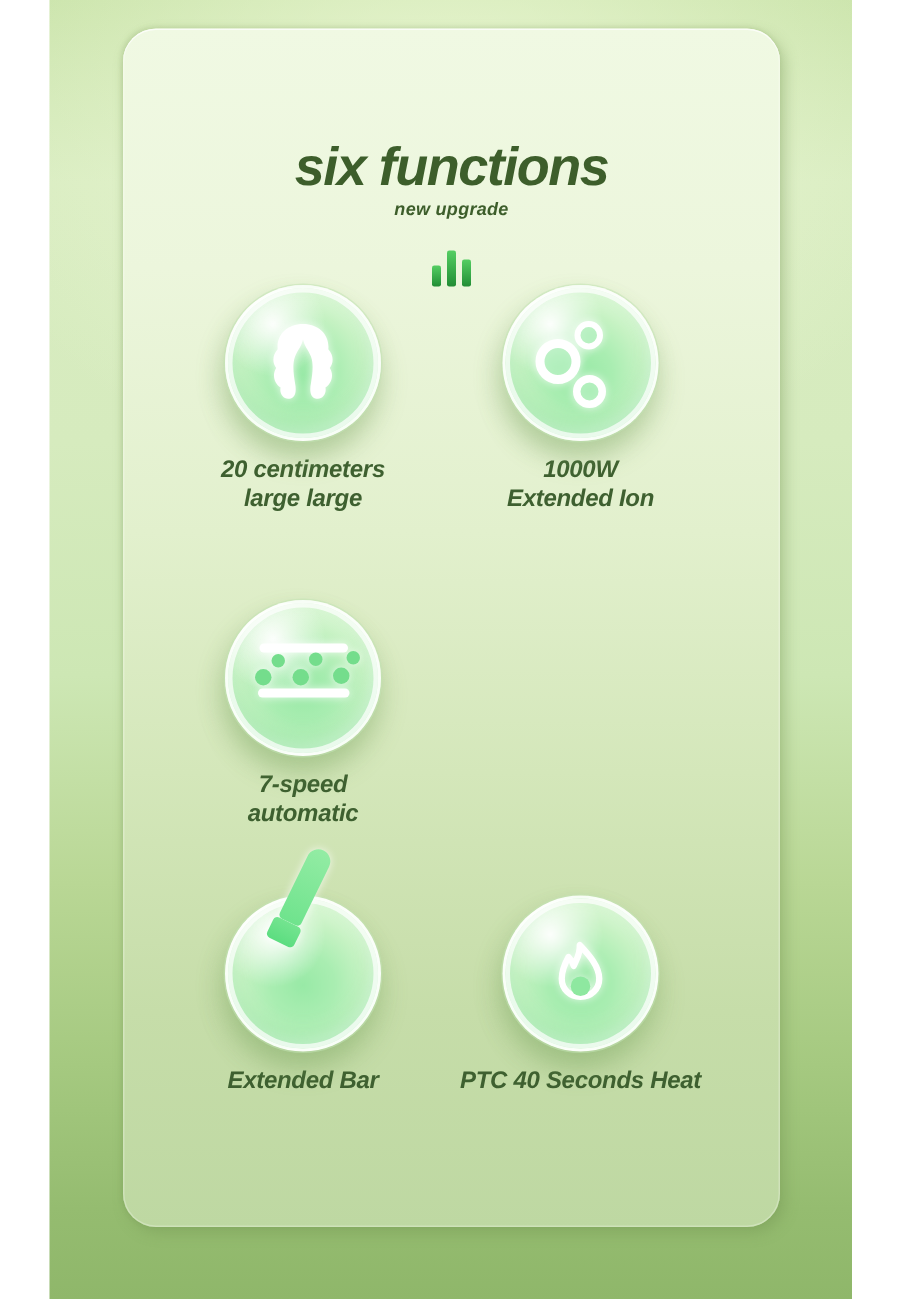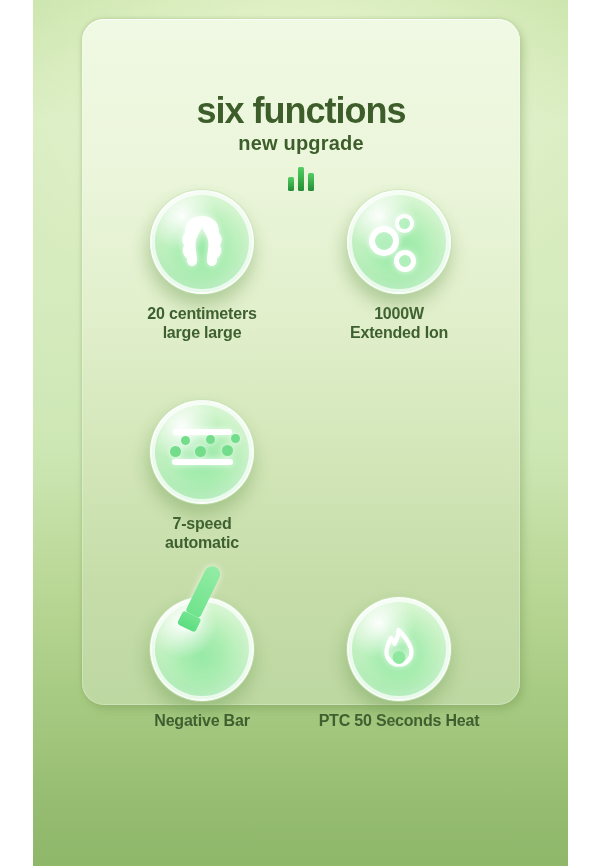--- a/index.html
+++ b/index.html
@@ -7,42 +7,43 @@
     width:600px;height:866px;position:relative;background:#ffffff;overflow:hidden;
     font-family:"Liberation Sans", sans-serif;
   }
   .panel{
     position:absolute;left:33px;top:0;width:535px;height:866px;
     background:
       radial-gradient(90% 40% at 50% 10%, rgba(238,249,216,.85) 0%, rgba(238,249,216,0) 70%),
       linear-gradient(180deg,#c9e3a9 0%,#d8ecc0 14%,#d6ebbe 34%,#cde7b4 52%,#b9d795 68%,#a5c980 82%,#95bc70 93%,#8fb76a 100%);
   }
   .card{
-    position:absolute;left:49px;top:19px;width:438px;height:686px;border-radius:22px;
+    position:absolute;left:49px;top:19px;width:438px;height:799px;border-radius:22px;
     background:linear-gradient(180deg,#f0f9e3 0%,#ecf6dc 20%,#e2f0cd 42%,#d4e7ba 62%,#c6dda9 82%,#bed8a2 100%);
     box-shadow:3px 4px 9px rgba(110,145,78,.38), -1px -1px 3px rgba(110,145,78,.18),
                inset 0 1px 0 rgba(255,255,255,.65), inset 0 0 0 1px rgba(255,255,255,.25);
+    font-style:italic;
   }
   .title{
     position:absolute;top:74px;left:0;width:100%;text-align:center;
     font-size:36px;font-weight:bold;letter-spacing:-1px;color:#3d5e2b;line-height:1;
   }
   .subtitle{
     position:absolute;top:113px;left:0;width:100%;text-align:center;
-    font-size:20px;font-weight:bold;color:#3d5e2b;letter-spacing:.2px;
+    font-size:12px;font-weight:bold;color:#3d5e2b;letter-spacing:.2px;
   }
   .bars{
     position:absolute;top:146px;left:0;width:100%;height:26px;
     display:flex;align-items:flex-end;justify-content:center;gap:4px;
   }
   .bars i{display:block;width:6px;border-radius:1.5px;background:linear-gradient(180deg,#55ce63 0%,#2b9b3e 80%,#238c35 100%);}
   .bars .b1{height:14px}.bars .b2{height:24px}.bars .b3{height:18px}
 
   .cell{position:absolute;width:200px;display:flex;flex-direction:column;align-items:center;}
-  .c1{left:20px}.c2{left:217px}
+  .c1{left:20px}.c2{left:205px}
   .r1{top:171px}.r2{top:381px}.r3{top:578px}
 
   .bubble{
     width:100px;height:100px;border-radius:50%;position:relative;flex:none;
     background:
       radial-gradient(circle at 30% 24%, rgba(255,255,255,.95) 0%, rgba(255,255,255,0) 34%),
       radial-gradient(circle at 50% 58%, #98e9a6 0%, #a9edb1 28%, #c6f2c3 54%, #e0f8da 76%, #f4fdf0 90%, #e6f6dd 100%);
     border:2px solid rgba(255,255,255,.85);
     box-shadow:
       inset 0 0 0 3px rgba(255,255,255,.7),
@@ -166,36 +167,36 @@
     <div class="cell c1 r3">
       <div class="bubble">
         <div class="glow">
           <div class="ext-wrap">
             <div class="ext-top"></div>
             <div class="ext-base"></div>
           </div>
         </div>
       </div>
       <div class="label">
-        <div>Negative Bar</div>
+        <div>Extended Bar</div>
         <div></div>
       </div>
     </div>
 
     <div class="cell c2 r3">
       <div class="bubble">
         <div class="icon-center glow">
           <svg width="60" height="60" viewBox="0 0 60 60">
             <path d="M29.5,11 C30,17 27,21 25.5,25 C24.8,22.5 23.8,20.8 22,19
                      C19.5,23.5 17.5,28.5 17.5,33.5 C17.5,40.5 23,45.5 30,45.5
                      C37,45.5 42.5,40.5 42.5,33.5 C42.5,24.5 34.5,16.5 29.5,11 Z" fill="none" stroke="#ffffff" stroke-width="4.2" stroke-linejoin="round" stroke-linecap="round"></path>
             <circle cx="30" cy="38.5" r="6.5" fill="#8ee8a0"></circle>
           </svg>
         </div>
       </div>
       <div class="label">
-        <div>PTC 50 Seconds Heat</div>
+        <div>PTC 40 Seconds Heat</div>
         <div></div>
       </div>
     </div>
 
   </div>
 </div>
 
 </body></html>

